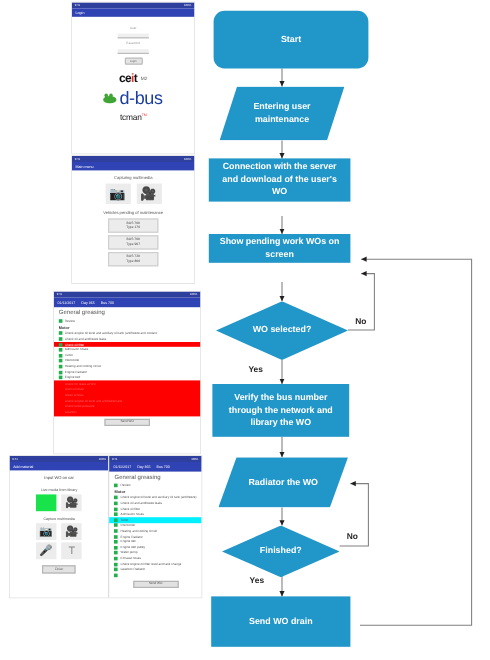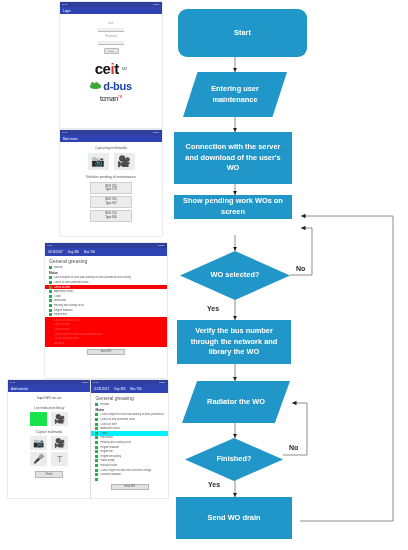--- a/index.html
+++ b/index.html
@@ -32,30 +32,30 @@
   
   #p1{left:60px;top:2px;width:102px;height:126px;}
   #p1 .body{padding:8px 0 0;display:flex;flex-direction:column;
             align-items:center;gap:3px;}
   .miniInput{width:26px;height:3px;background:#efefef;border-bottom:0.5px solid #bbb;}
   .miniLabel{font-size:2.6px;color:#999;}
   .miniBtn{width:13px;height:4px;background:#e4e4e4;border:0.4px solid #b9b9b9;
            border-radius:1px;font-size:2.4px;color:#666;display:flex;
            align-items:center;justify-content:center;}
   .logoRow{display:flex;align-items:center;gap:3px;margin-top:3px;}
-  .ceit{font-size:15px;font-weight:bold;letter-spacing:-0.5px;color:#111;}
+  .ceit{font-size:10px;font-weight:bold;letter-spacing:-0.5px;color:#111;}
   .ceit i{color:#e4322b;font-style:normal;}
   .m2{font-size:4px;color:#555;line-height:1;text-align:center;}
   .dbusRow{display:flex;align-items:center;gap:2px;}
   .frog{width:11px;height:6px;background:#3fa535;border-radius:50% 50% 45% 45%;
         position:relative;}
   .frog:before,.frog:after{content:"";position:absolute;top:-1.5px;width:3px;
         height:3px;background:#3fa535;border-radius:50%;}
   .frog:before{left:1px;} .frog:after{left:5px;}
-  .dbus{font-size:11px;font-weight:bold;color:#1b3fa0;letter-spacing:-0.3px;}
+  .dbus{font-size:15px;font-weight:normal;color:#1b3fa0;letter-spacing:-0.3px;}
   .tcman{font-size:7px;color:#222;letter-spacing:-0.2px;}
   .tcman sup{color:#e4322b;font-size:3px;}
 
   
   #p2{left:60px;top:130px;width:102px;height:106px;}
   #p2 .body{padding:4px 6px;display:flex;flex-direction:column;align-items:center;}
   .secTitle{font-size:3.4px;color:#555;margin-bottom:3px;}
   .iconRow{display:flex;gap:5px;margin-bottom:5px;}
   .bigIcon{width:21px;height:17px;background:#ececec;display:flex;
            align-items:center;justify-content:center;font-size:11px;color:#777;}
@@ -130,21 +130,21 @@
 
 <div class="node round" id="n-start" style="left:178px;top:9px;width:129px;height:48px;">
   <span>Start</span>
 </div>
 
 <div class="node para" id="n-cred" style="left:183px;top:72px;width:104px;height:45px;
             clip-path:polygon(14% 0,100% 0,86% 100%,0 100%);">
   <span>Entering user maintenance</span>
 </div>
 
-<div class="node rect" id="n-conn" style="left:174px;top:132px;width:118px;height:52px;">
+<div class="node rect" id="n-conn" style="left:174px;top:132px;width:118px;height:36px;">
   <span>Connection with the server and download of the user's WO</span>
 </div>
 
 <div class="node rect" id="n-show" style="left:174px;top:195px;width:118px;height:24px;">
   <span>Show pending work WOs on screen</span>
 </div>
 
 <div class="node diamond" id="n-sel" style="left:180px;top:251px;width:110px;height:49px;
             clip-path:polygon(50% 0,100% 50%,50% 100%,0 50%);">
   <span>WO selected?</span>

